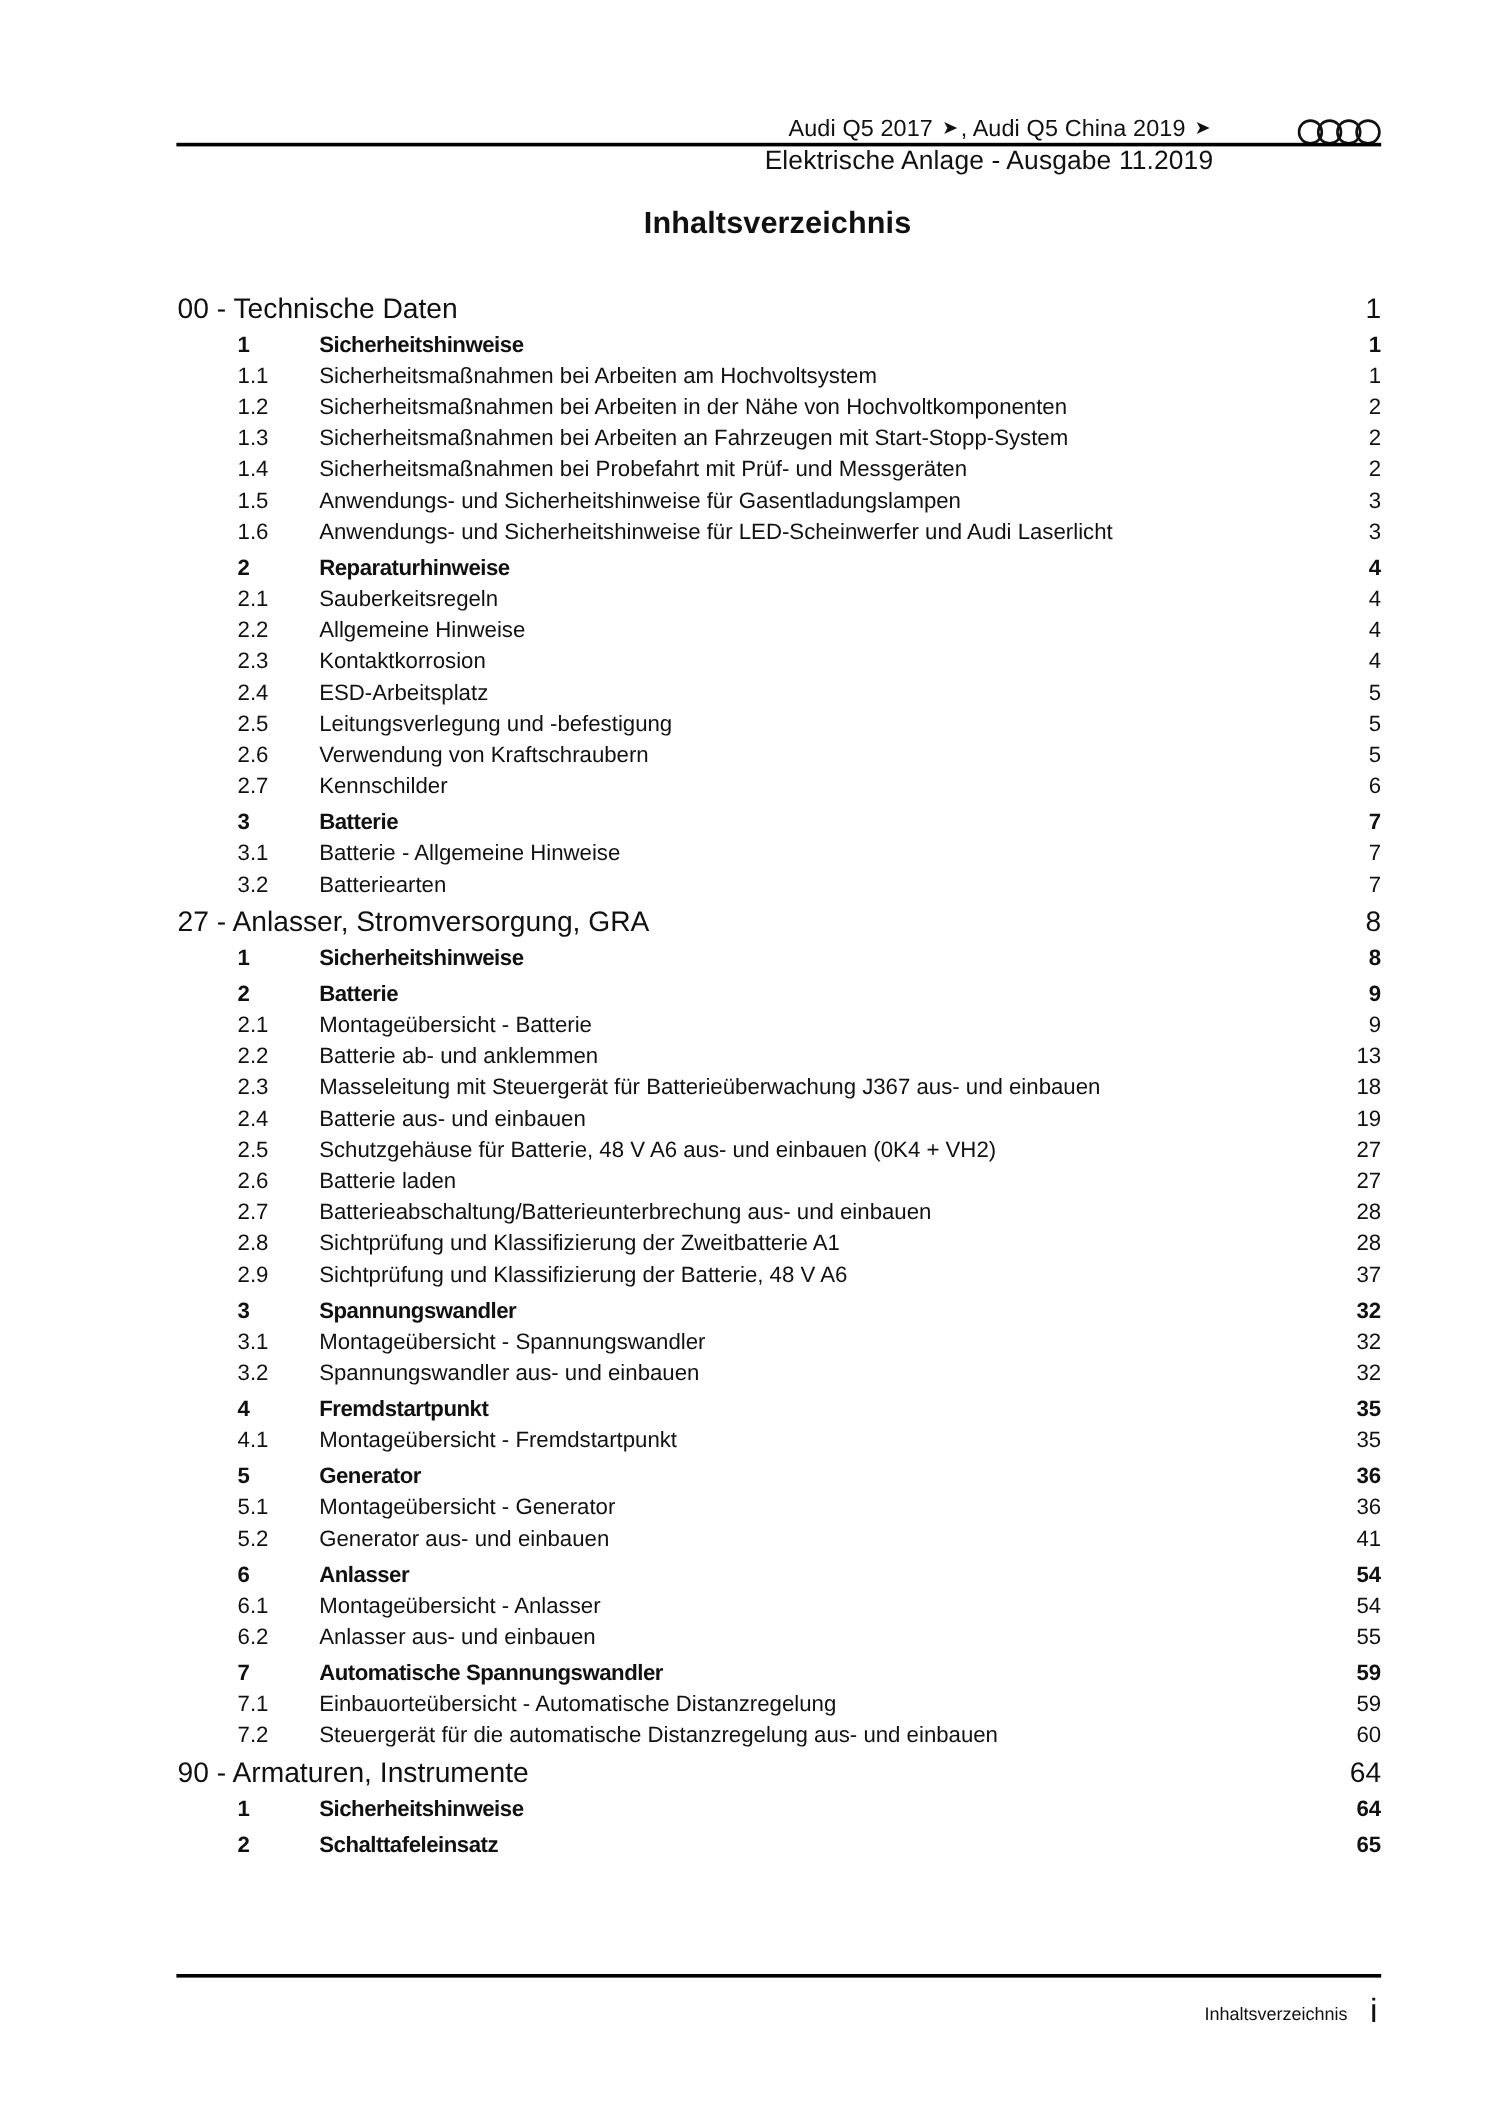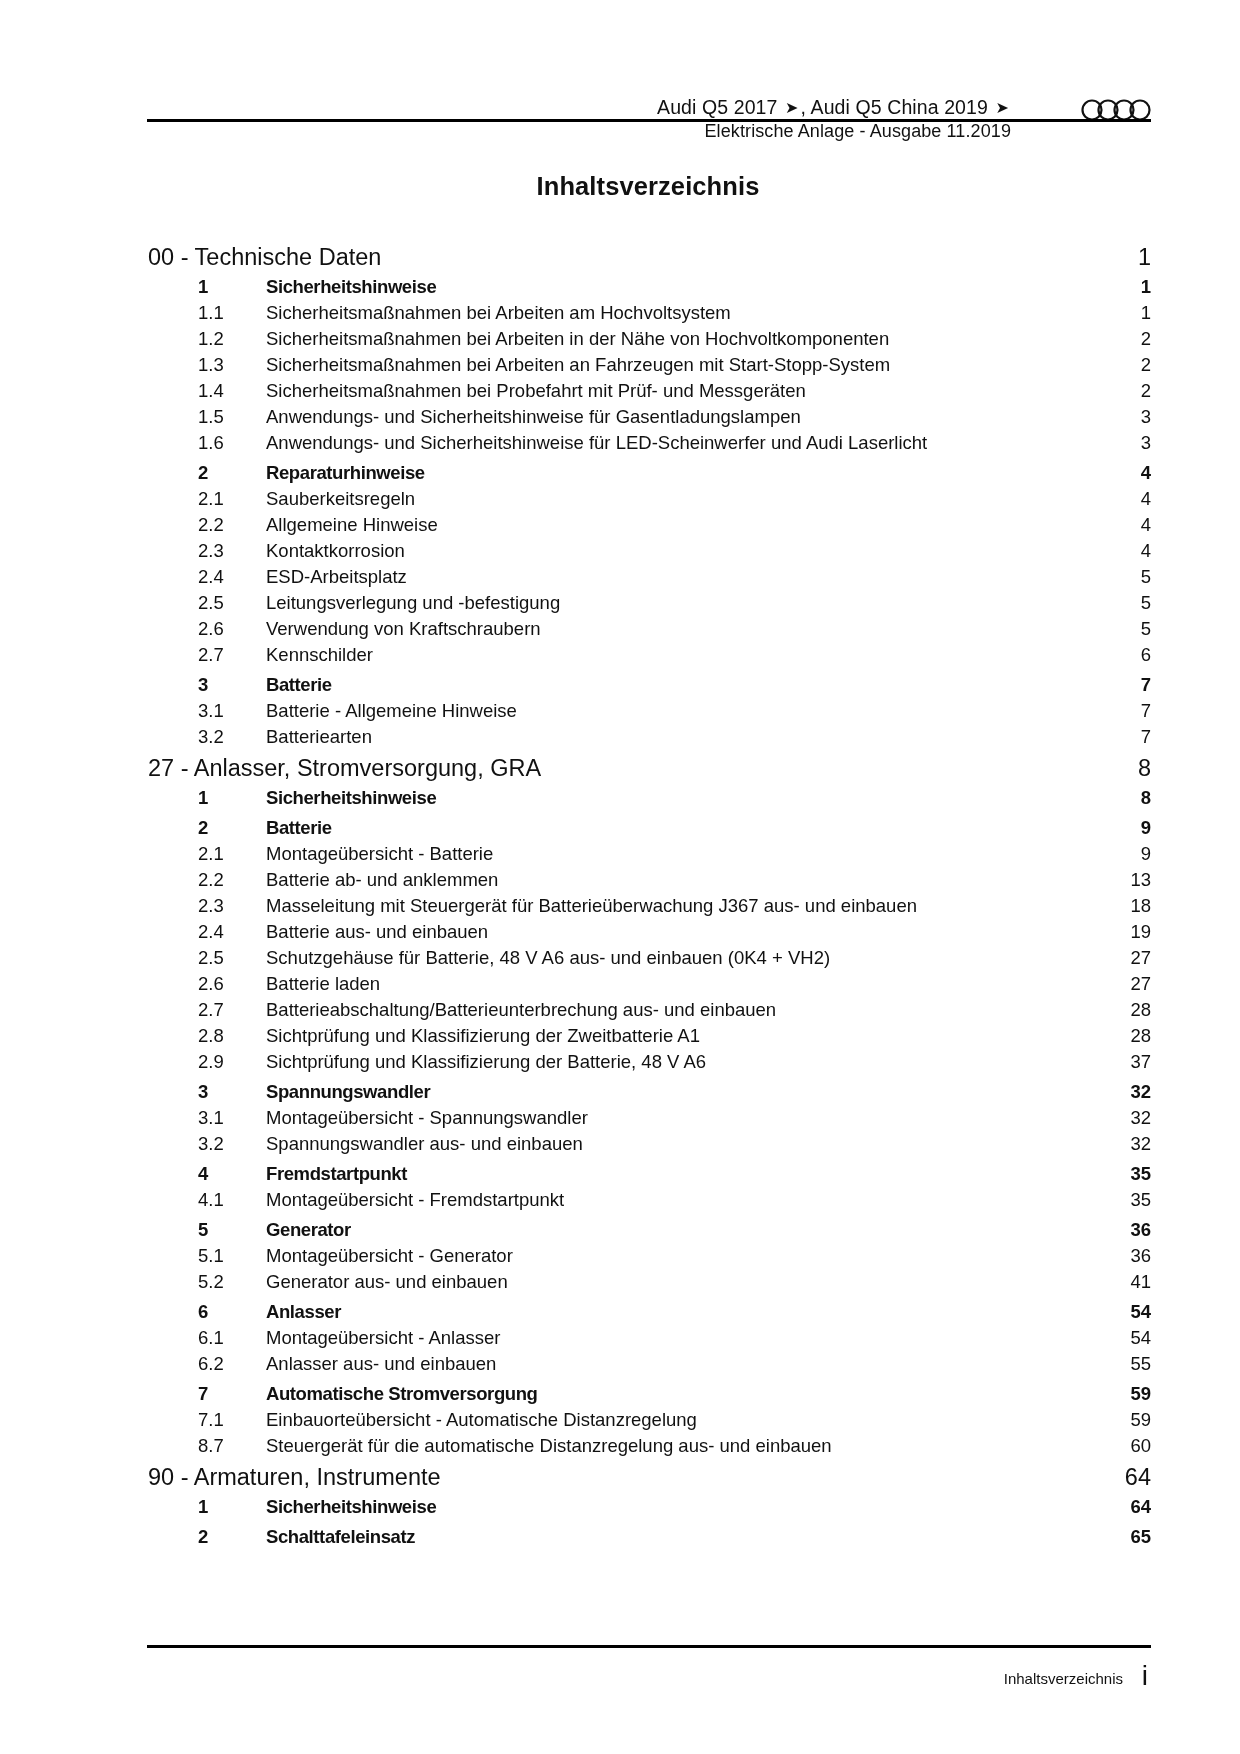--- a/index.html
+++ b/index.html
@@ -1,21 +1,21 @@
 <!DOCTYPE html>
 <html><head>
   <meta charset="utf-8">
   <style>
     html, body { margin: 0; padding: 0; background: #ffffff; }
     body { width: 1240px; height: 1754px; position: relative; overflow: hidden;
            font-family: "Liberation Sans", sans-serif; color: #111; }
 
     .header { position: absolute; left: 147px; top: 70px; width: 1004px; height: 52px; margin-top: 24px; }
     .header-line1 { position: absolute; right: 140px; top: 2px; font-size: 19.5px; white-space: nowrap; letter-spacing: 0.1px; }
-    .header-line2 { position: absolute; right: 140px; top: 27px; font-size: 18px; white-space: nowrap; letter-spacing: 0.1px; }
+    .header-line2 { position: absolute; right: 140px; top: 27px; font-size: 22px; white-space: nowrap; letter-spacing: 0.1px; }
     .arrow { display: inline-block; font-size: 16px; transform: translateY(-1px); margin: 0 2px; }
     .rings { position: absolute; right: 0px; top: 4px; width: 70px; height: 24px; }
     .header-rule { position: absolute; left: 147px; top: 119px; width: 1004px; height: 3px; background: #000; }
 
     .page-title { position: absolute; left: 0; width: 1296px; top: 172px; text-align: center;
                   font-size: 25.5px; font-weight: bold; letter-spacing: 0.1px; }
 
     .toc { position: absolute; left: 148px; top: 240px; width: 1003px; }
     .row { position: relative; height: 26px; display: flex; align-items: center; white-space: nowrap; }
     .row.sec { margin-top: 4px; }
@@ -396,35 +396,35 @@
       <span class="num">6.2</span>
       <div class="title">
         <span class="title-text">Anlasser aus- und einbauen</span>
         <span class="leader"></span>
       </div>
       <span class="page">55</span>
     </div>
     <div class="row sec">
       <span class="num">7</span>
       <div class="title">
-        <span class="title-text">Automatische Stromversorgung</span>
+        <span class="title-text">Automatische Spannungswandler</span>
         <span class="leader"></span>
       </div>
       <span class="page">59</span>
     </div>
     <div class="row">
       <span class="num">7.1</span>
       <div class="title">
         <span class="title-text">Einbauorteübersicht - Automatische Distanzregelung</span>
         <span class="leader"></span>
       </div>
       <span class="page">59</span>
     </div>
     <div class="row">
-      <span class="num">8.7</span>
+      <span class="num">7.2</span>
       <div class="title">
         <span class="title-text">Steuergerät für die automatische Distanzregelung aus- und einbauen</span>
         <span class="leader"></span>
       </div>
       <span class="page">60</span>
     </div>
     <div class="row chap">
       <div class="title">
         <span class="title-text">90 - Armaturen, Instrumente</span>
         <span class="leader"></span>

